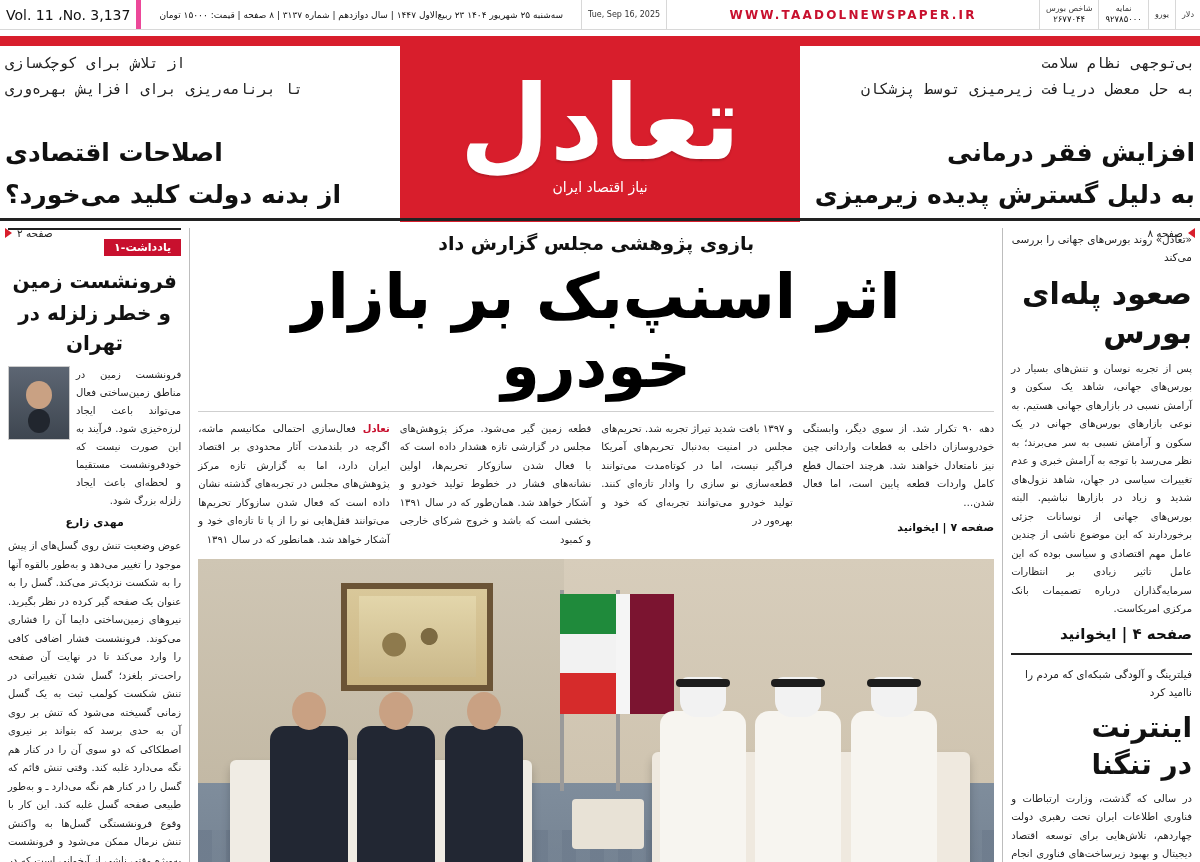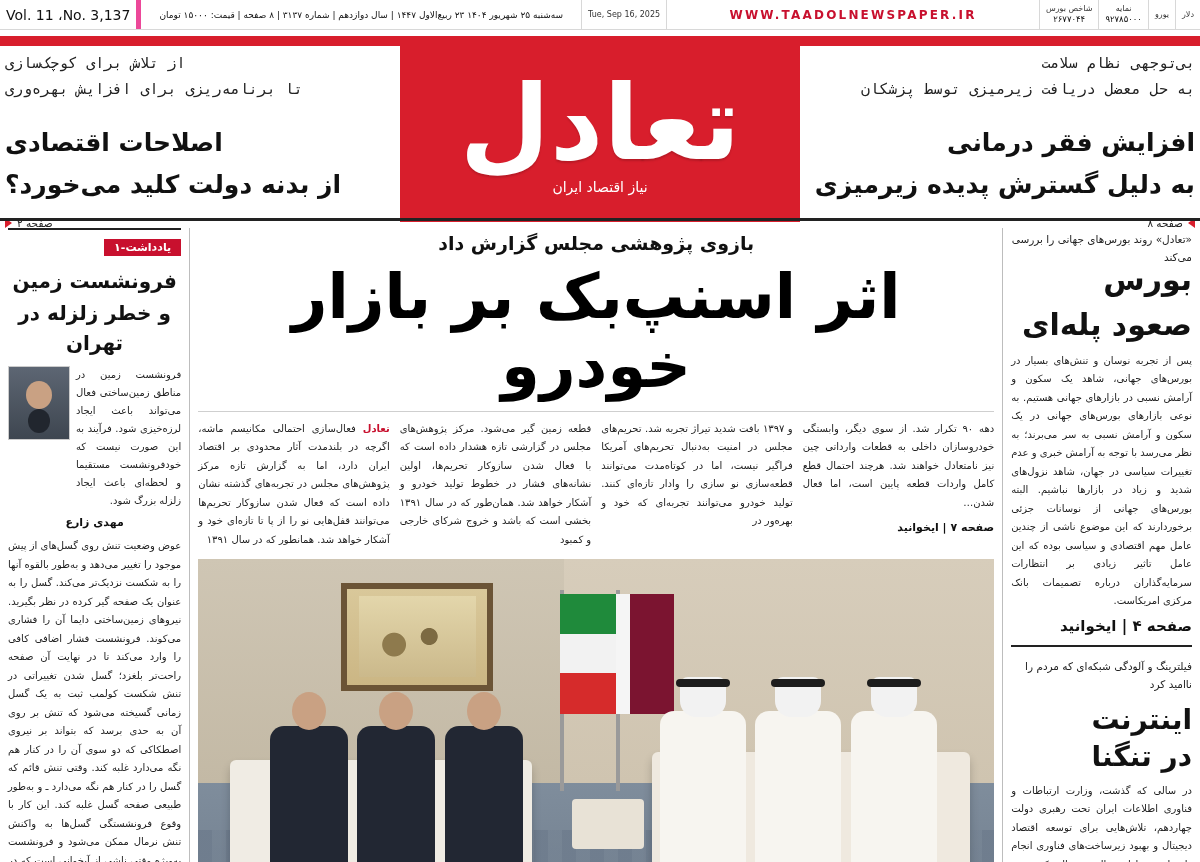--- a/index.html
+++ b/index.html
@@ -72,21 +72,21 @@
   .mh-side {
     position: absolute; top: 22px; height: 170px; width: 395px;
     display: flex; flex-direction: column; justify-content: flex-start;
   }
   .mh-side.right { right: 5px; text-align: right; }
   .mh-side.left  { left: 5px;  text-align: left; }
   .mh-kicker {
     font-size: 15px; color: #222; line-height: 1.75; font-weight: normal; font-family: Liberation Mono, monospace;
   }
   .mh-head {
-    font-size: 25px; color: #111; font-weight: bold; line-height: 1.6; margin-top: 18px;
+    font-size: 25px; color: #111; font-weight: bold; line-height: 1.6; margin-top: 28px;
   }
   .mh-page {
     margin-top: 12px; font-size: 10.5px; color: #222;
     display: flex; align-items: center; gap: 5px;
   }
   .mh-side.right .mh-page { justify-content: flex-start; }
   .mh-side.left  .mh-page { justify-content: flex-start; flex-direction: row-reverse; }
   .tri-r { width: 0; height: 0; border-top: 5px solid transparent; border-bottom: 5px solid transparent; border-right: 7px solid #d81e2c; }
   .tri-l { width: 0; height: 0; border-top: 5px solid transparent; border-bottom: 5px solid transparent; border-left: 7px solid #d81e2c; }
 
@@ -252,22 +252,22 @@
       </div>
     </div>
 
     <div class="mh-rule"></div>
   </div>
 
   <div class="sheet">
 
     <div class="col-right">
       <div class="quote-box">«تعادل» روند بورس‌های جهانی را بررسی می‌کند</div>
+      <div class="side-head">صعود پله‌ای</div>
       <div class="side-head" style="margin-top:-6px">بورس</div>
-      <div class="side-head">صعود پله‌ای</div>
       <div class="side-body">پس از تجربه نوسان و تنش‌های بسیار در بورس‌های جهانی، شاهد یک سکون و آرامش نسبی در بازارهای جهانی هستیم. به نوعی بازارهای بورس‌های جهانی در یک سکون و آرامش نسبی به سر می‌برند؛ به نظر می‌رسد با توجه به آرامش خبری و عدم تغییرات سیاسی در جهان، شاهد نزول‌های شدید و زیاد در بازارها نباشیم. البته بورس‌های جهانی از نوسانات جزئی برخوردارند که این موضوع ناشی از چندین عامل مهم اقتصادی و سیاسی بوده که این عامل تاثیر زیادی بر انتظارات سرمایه‌گذاران درباره تصمیمات بانک مرکزی امریکاست.</div>
       <div class="side-more">صفحه ۴ | ایخوانید</div>
 
       <hr class="hr-thick">
 
       <div class="quote-box">فیلترینگ و آلودگی شبکه‌ای که مردم را ناامید کرد</div>
       <div class="side-head sm">اینترنت</div>
       <div class="side-head sm" style="margin-top:-6px">در تنگنا</div>
       <div class="side-body">در سالی که گذشت، وزارت ارتباطات و فناوری اطلاعات ایران تحت رهبری دولت چهاردهم، تلاش‌هایی برای توسعه اقتصاد دیجیتال و بهبود زیرساخت‌های فناوری انجام داده است. با این حال، در حالی که برخی دستاوردها مانند افزایش دسترسی به فیبر نوری و رشد استارت‌آپ‌ها ثبت شده، چالش‌های ملموسی مانند فیلترینگ، پایین بودن سرعت اینترنت، گسترده و کاهش سرمایه‌گذاری‌ها، سایه‌ای بر این پیشرفت‌ها افکنده است.</div>
 

